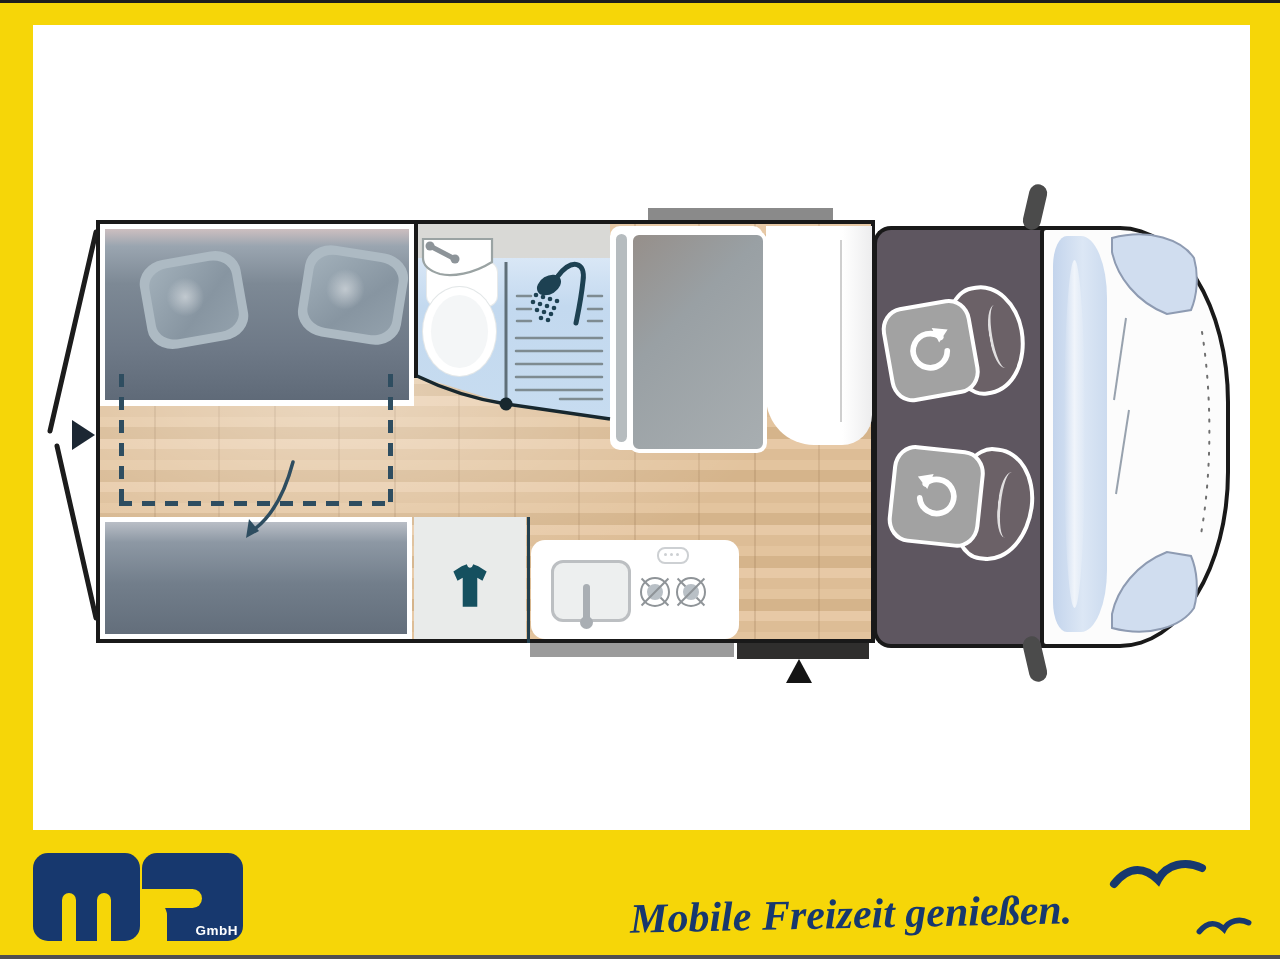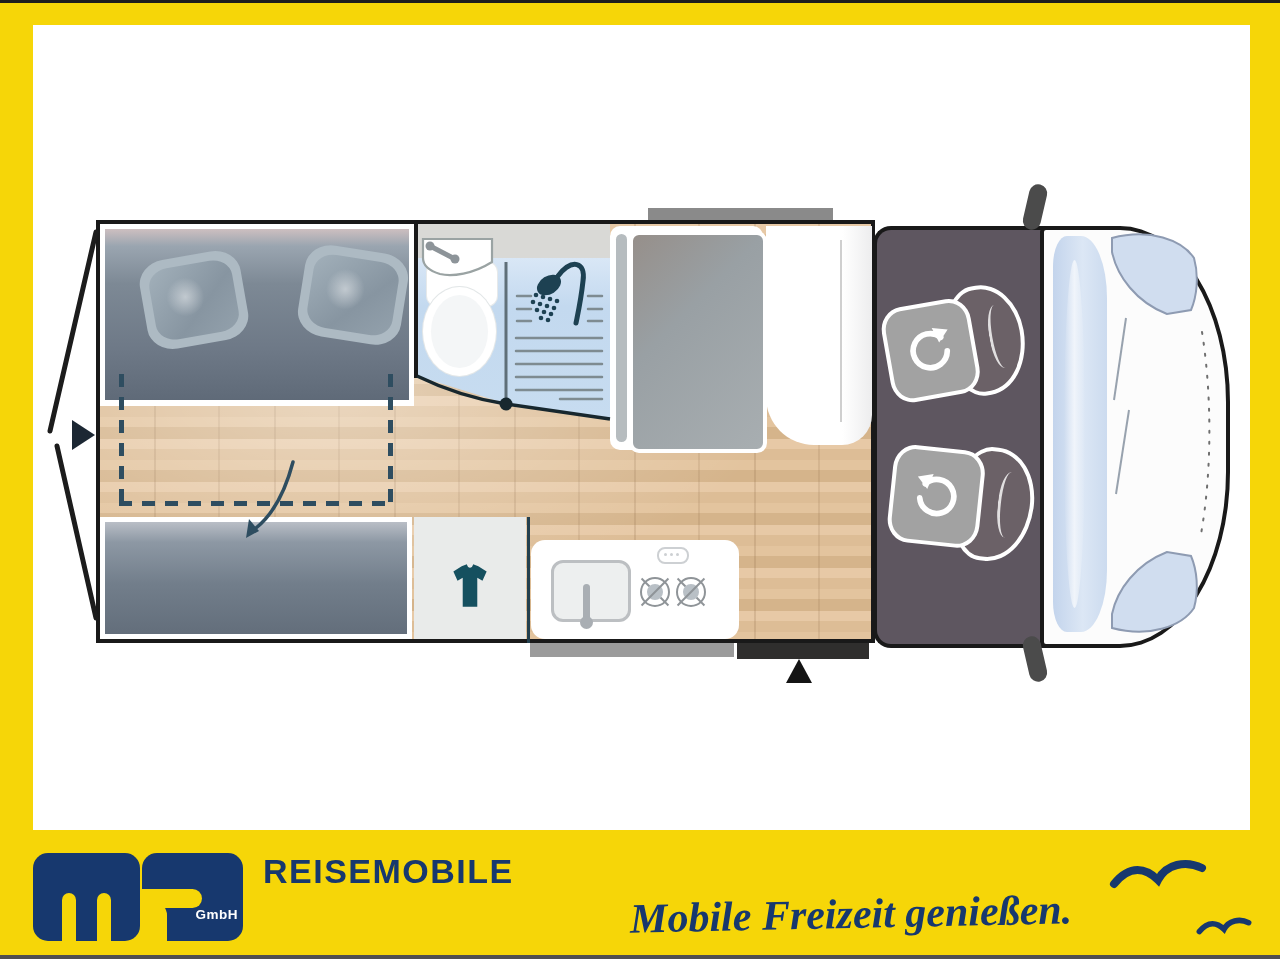--- a/index.html
+++ b/index.html
@@ -96,21 +96,21 @@
   .windshield i{position:absolute;left:20%;top:6%;width:40%;height:88%;border-radius:50%;
       background:linear-gradient(90deg,rgba(255,255,255,0),rgba(255,255,255,.65),rgba(255,255,255,0));}
   .mirror{width:18px;height:46px;background:#4b4b4b;border-radius:9px;}
 
   
   .logo-m{left:33px;top:853px;width:107px;height:88px;background:#17386E;border-radius:15px;}
   .logo-m i{position:absolute;top:40px;bottom:0;width:14px;background:#F6D608;border-radius:7px 7px 0 0;}
   .logo-s{left:142px;top:853px;width:101px;height:88px;background:#17386E;border-radius:15px;}
   .slot-mid{position:absolute;left:0;top:36px;width:60px;height:19px;background:#F6D608;border-radius:0 10px 10px 0;}
   .slot-bl{position:absolute;left:0;top:50px;width:25px;height:38px;background:#F6D608;border-radius:0 12px 0 0;}
-  .gmbh{position:absolute;right:5px;bottom:19px;color:#fff;font-size:13.5px;font-weight:600;letter-spacing:.5px;}
+  .gmbh{position:absolute;right:5px;bottom:3px;color:#fff;font-size:13.5px;font-weight:600;letter-spacing:.5px;}
   .wordmark{left:263px;top:852px;color:#17386E;font-size:34px;font-weight:bold;letter-spacing:1.5px;}
   .slogan{left:630px;top:890px;color:#17386E;font-size:42px;font-weight:bold;font-style:italic;
       font-family:"Liberation Serif", serif;transform:rotate(-1.2deg);white-space:nowrap;}
 </style>
 </head>
 <body>
 
 <div class="page">
   <div class="abs paper"></div>
   <div class="abs line-top"></div>
@@ -279,21 +279,20 @@
 
   <div class="abs logo-m">
     <i style="left:29px;"></i>
     <i style="left:64px;"></i>
   </div>
   <div class="abs logo-s">
     <span class="slot-mid"></span>
     <span class="slot-bl"></span>
     <span class="gmbh">GmbH</span>
   </div>
-  <div class="abs wordmark">REISEMOBILE</div>
   <div class="abs slogan">Mobile Freizeit genießen.</div>
   <svg class="abs" style="left:1108px;top:856px;" width="100" height="36" viewBox="0 0 100 36">
     <path d="M6 28 C22 8 38 12 50 24 C58 8 78 4 94 12" fill="none" stroke="#17386E" stroke-width="8" stroke-linecap="round"></path>
   </svg>
   <svg class="abs" style="left:1196px;top:914px;" width="56" height="24" viewBox="0 0 100 36">
     <path d="M6 28 C22 8 38 12 50 24 C58 8 78 4 94 12" fill="none" stroke="#17386E" stroke-width="10" stroke-linecap="round"></path>
   </svg>
 </div>
 
 </body></html>

